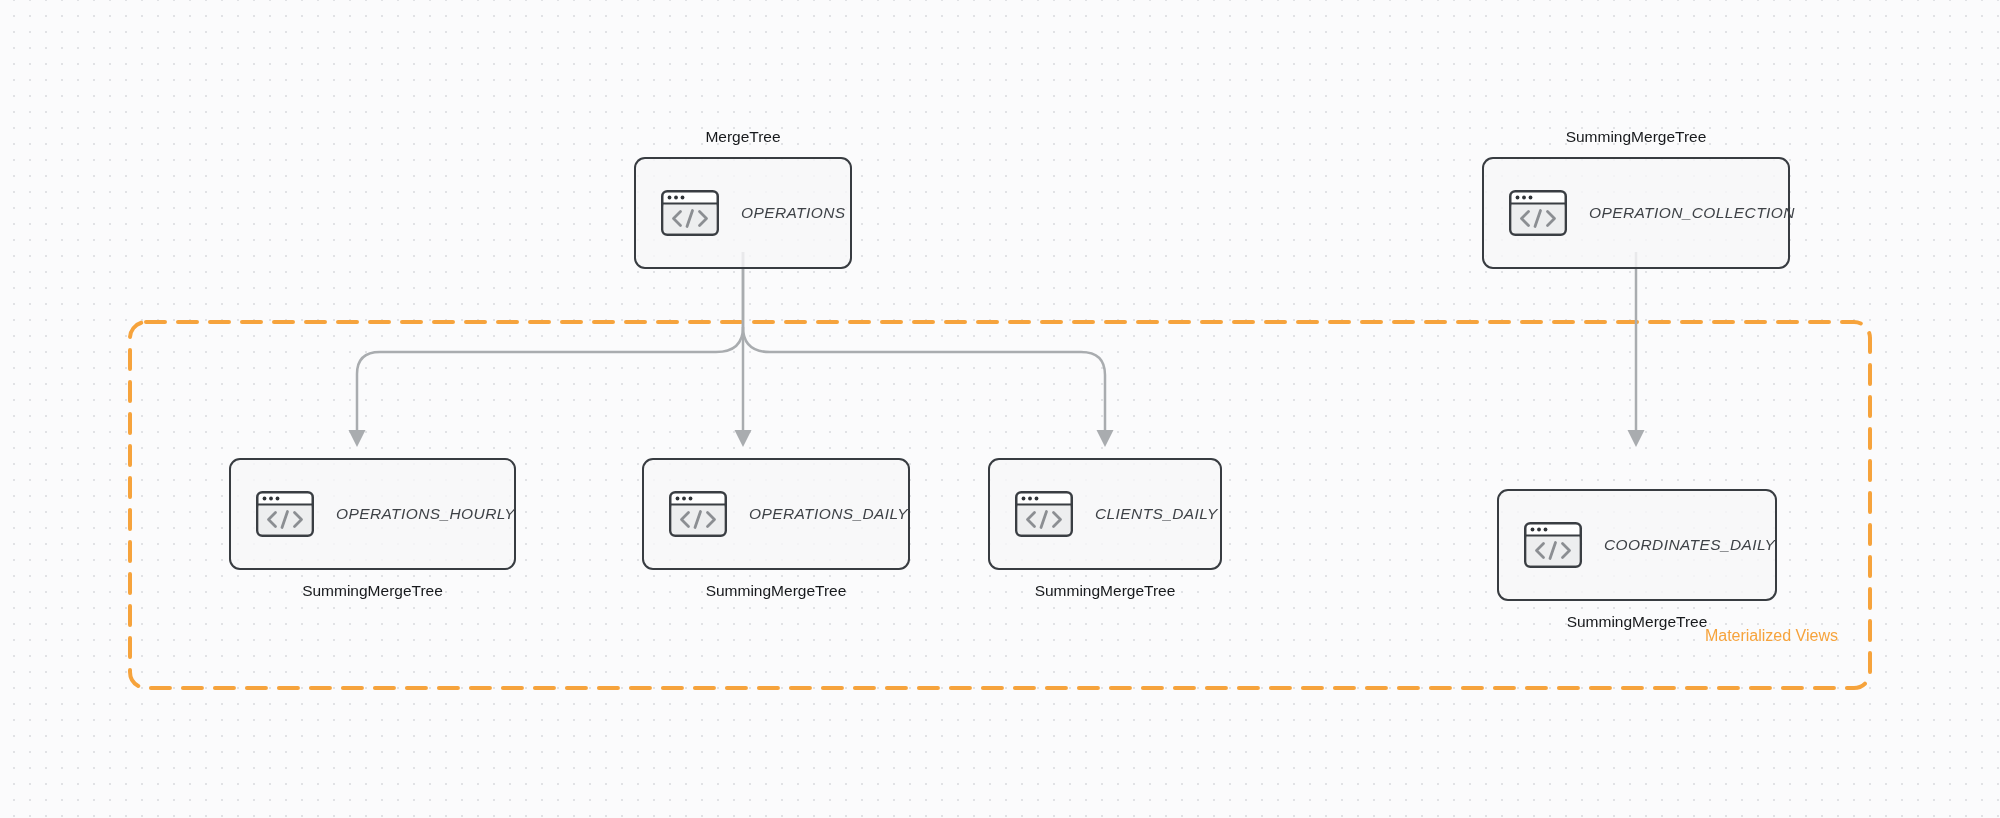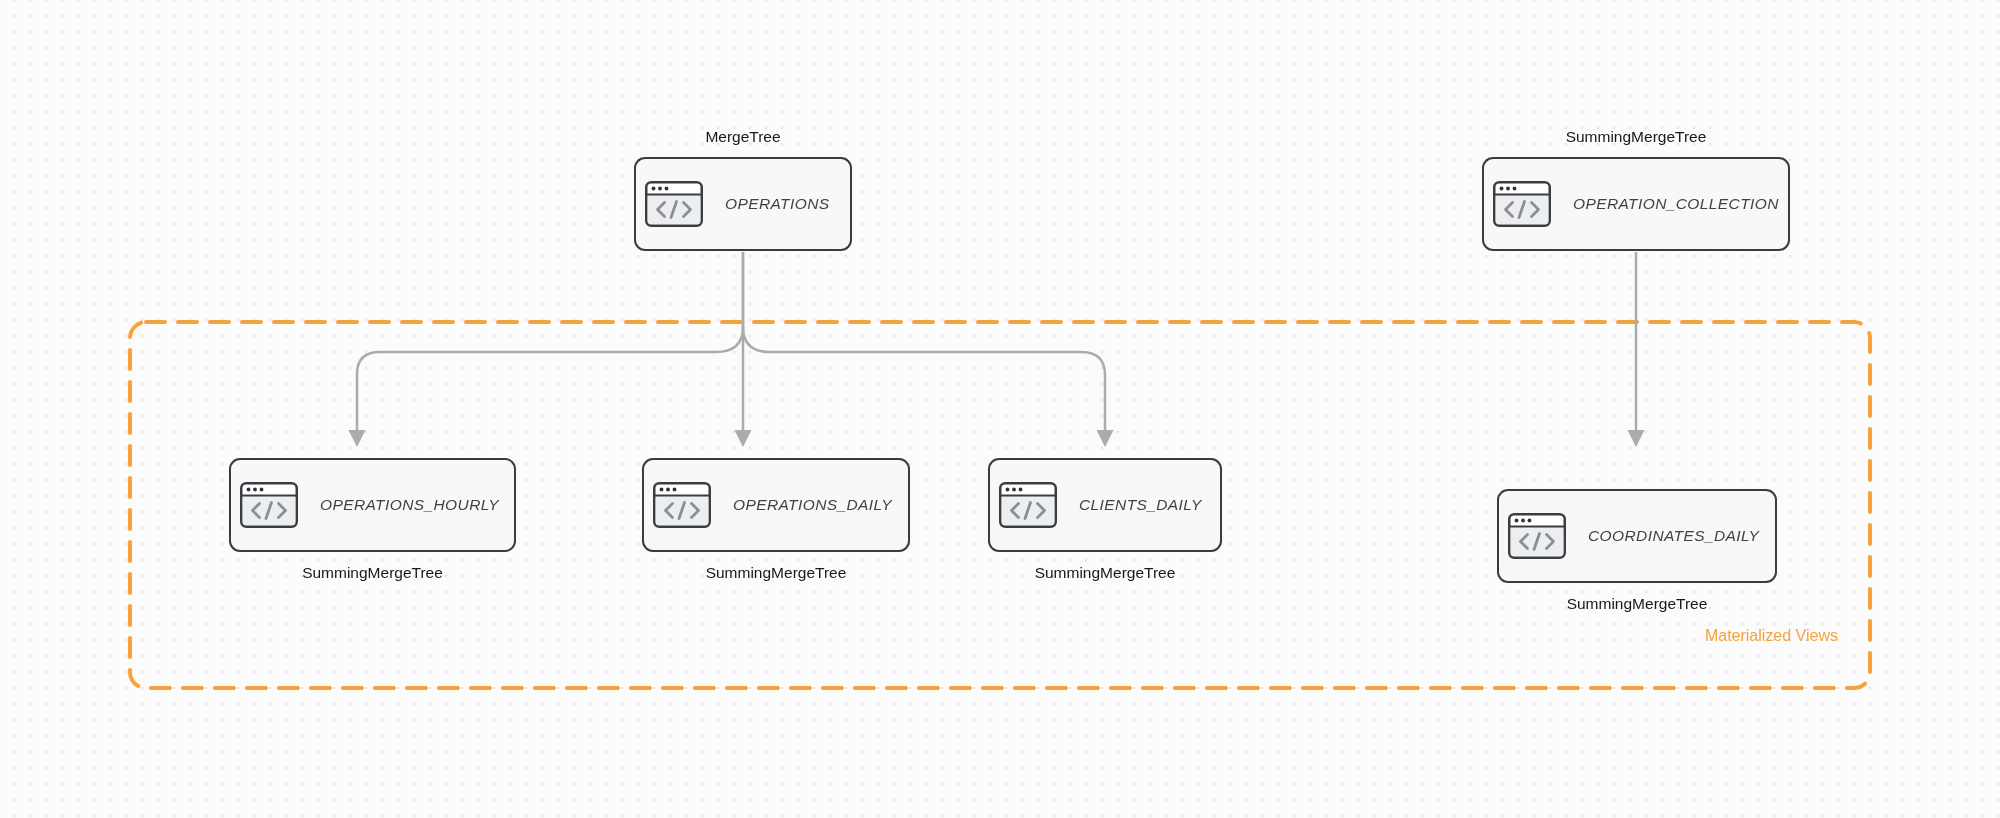--- a/index.html
+++ b/index.html
@@ -10,26 +10,26 @@
     background-color:#FBFBFC;
   }
   .canvas{
     position:relative;width:2000px;height:818px;
     background-color:#FBFBFC;
     background-image:radial-gradient(circle,#E1E2E5 1.3px,transparent 1.5px);
     background-size:16px 16px;
     background-position:6px 8px;
   }
   .edges-layer{position:absolute;left:0;top:0;width:2000px;height:818px;pointer-events:none;}
-  .node{position:absolute;height:94px;}
+  .node{position:absolute;height:112px;}
   .node-box{
     box-sizing:border-box;width:100%;height:100%;
     background:rgba(246,247,248,0.82);
     border:2.5px solid #383C41;border-radius:11px;
-    display:flex;align-items:center;padding-left:9px;gap:22px;
+    display:flex;align-items:center;padding-left:25px;gap:22px;
   }
   .table-name{
     font-style:italic;font-weight:500;font-size:15.5px;letter-spacing:.4px;
     color:#3E4247;white-space:nowrap;
   }
   .engine-label{
     position:absolute;left:0;width:100%;text-align:center;
     font-size:15.5px;font-weight:500;color:#17191C;white-space:nowrap;
   }
   .engine-label.above{bottom:calc(100% + 11px);}

